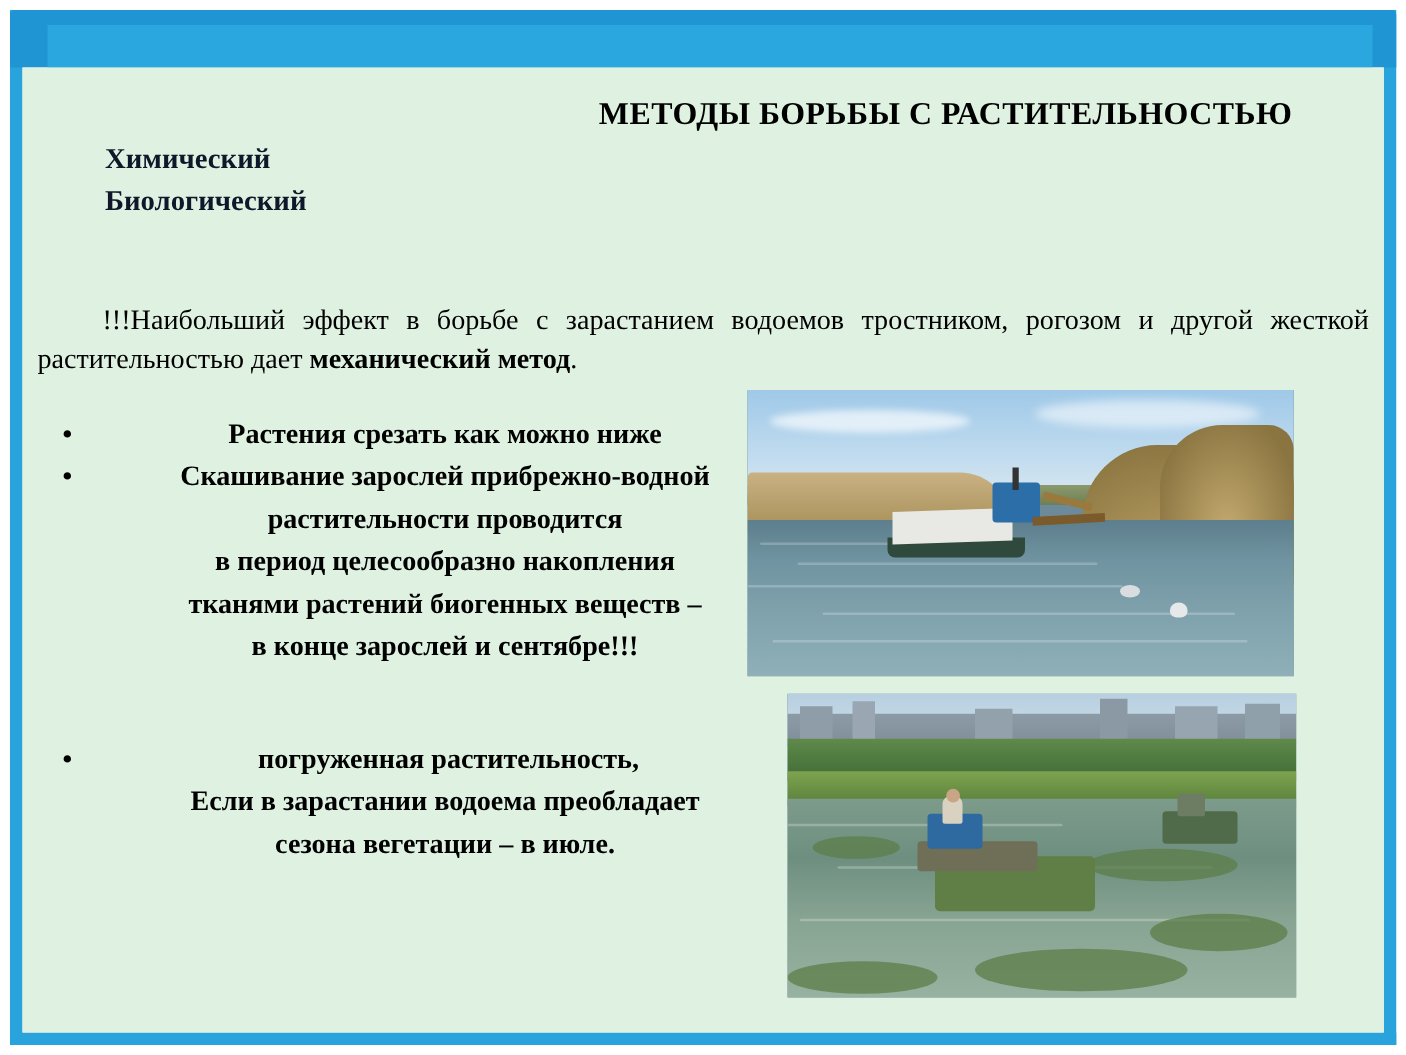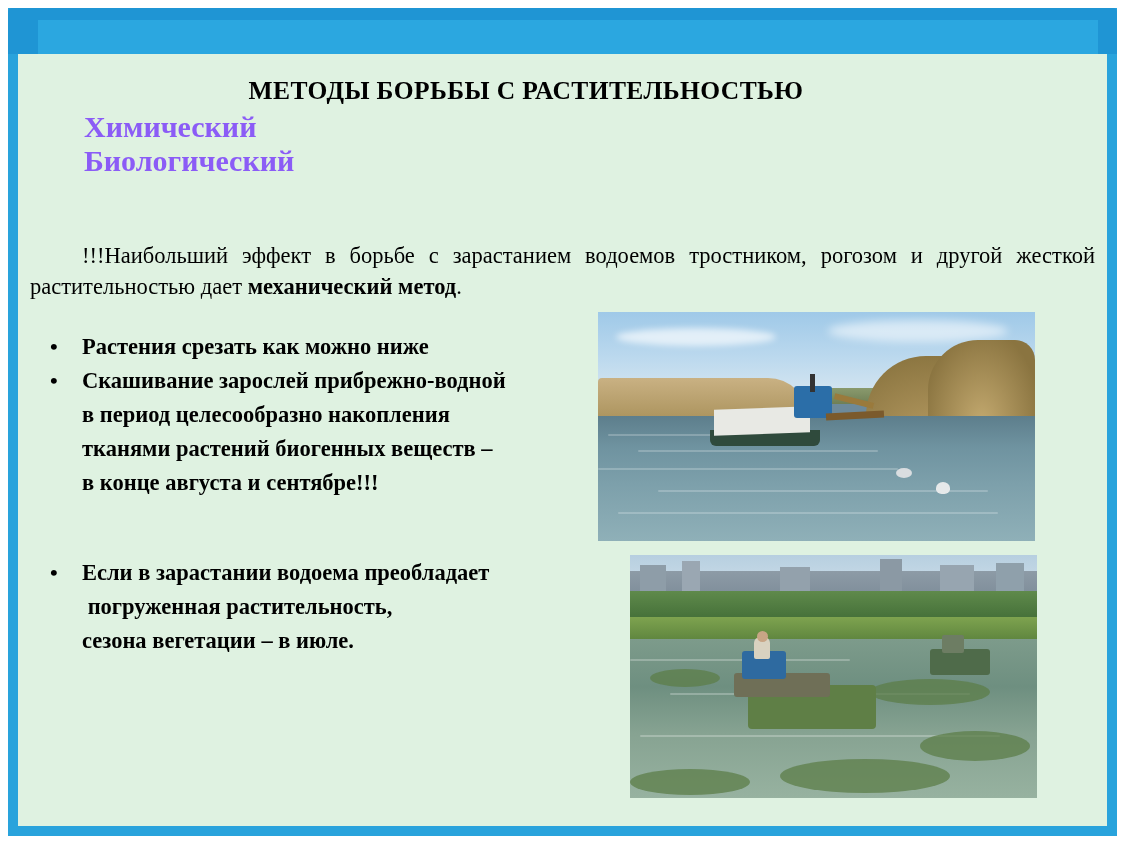--- a/index.html
+++ b/index.html
@@ -67,35 +67,35 @@
     background: #dff2e1;
     box-sizing: border-box;
     padding: 0;
   }
 
   .title {
     position: absolute;
     left: 0;
     top: 22px;
     width: 1016px;
-    text-align: center;
+    text-align: right;
     font-size: 25.5px;
     font-weight: bold;
     letter-spacing: 0.4px;
     color: #000000;
   }
 
   .method-list {
     position: absolute;
     left: 66px;
     top: 56px;
-    font-size: 30px;
+    font-size: 23px;
     font-weight: bold;
     line-height: 34px;
-    color: #8b5cf6;
+    color: #0f172a;
   }
 
   .lead {
     position: absolute;
     left: 12px;
     top: 186px;
     width: 1065px;
     font-size: 22.5px;
     line-height: 31px;
     color: #000000;
@@ -119,21 +119,21 @@
     padding-left: 52px;
     margin-bottom: 0;
   }
   .bullet .dot {
     position: absolute;
     left: 20px;
     top: 0;
     font-size: 22px;
     line-height: 34px;
   }
-  .bullet .line { display: block; white-space: pre; }
+  .bullet .line { display: block; white-space: pre; text-align: center; }
 
   .gap-block { height: 56px; }
 
   
   .photo {
     position: absolute;
     overflow: hidden;
     background: #6d8a9b;
   }
   .photo-top {
@@ -335,31 +335,32 @@
     <div class="bullets">
 
       <div class="bullet">
         <span class="dot">•</span>
         <span class="line">Растения срезать как можно ниже</span>
       </div>
 
       <div class="bullet">
         <span class="dot">•</span>
         <span class="line">Скашивание зарослей прибрежно-водной</span>
+        <span class="line">растительности проводится</span>
         <span class="line">в период целесообразно накопления</span>
         <span class="line">тканями растений биогенных веществ –</span>
-        <span class="line">в конце августа и сентябре!!!</span>
+        <span class="line">в конце зарослей и сентябре!!!</span>
       </div>
 
       <div class="gap-block"></div>
 
       <div class="bullet">
         <span class="dot">•</span>
+        <span class="line"> погруженная растительность,</span>
         <span class="line">Если в зарастании водоема преобладает</span>
-        <span class="line"> погруженная растительность,</span>
         <span class="line">сезона вегетации – в июле.</span>
       </div>
 
     </div>
 
     <div class="photo photo-top">
       <div class="ph-layer t-sky"></div>
       <div class="ph-layer t-cloud1"></div>
       <div class="ph-layer t-cloud2"></div>
       <div class="ph-layer t-farshore"></div>

